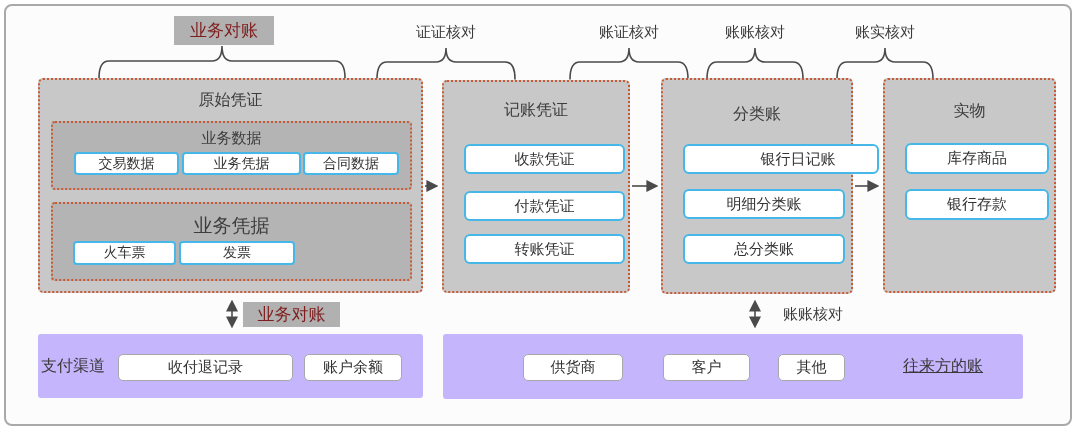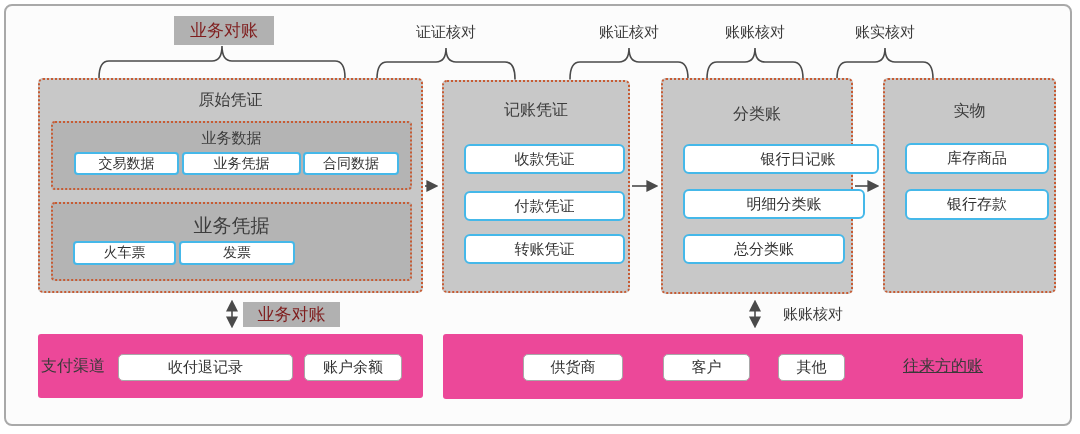--- a/index.html
+++ b/index.html
@@ -33,21 +33,21 @@
     position:absolute;left:0;right:0;text-align:center;
     font-size:16px;color:#3d3d3d;white-space:nowrap;
   }
   .pill{
     position:absolute;background:#ffffff;border:2px solid #45b8e9;border-radius:6px;
     display:flex;align-items:center;justify-content:center;
     font-size:15px;color:#333333;white-space:nowrap;
   }
   .pill.small{font-size:14px;border-radius:4px;}
   .bottom-box{
-    background:#ec4899;border-radius:3px;
+    background:#c4b5fd;border-radius:3px;
   }
   .white-box{
     position:absolute;background:#ffffff;border:1.5px solid #a8a8a8;border-radius:5px;
     display:flex;align-items:center;justify-content:center;
     font-size:15px;color:#333333;white-space:nowrap;
   }
   .side-label{
     position:absolute;display:flex;align-items:center;justify-content:center;
     font-size:16px;color:#3a3a3a;white-space:nowrap;
   }
@@ -106,21 +106,21 @@
   <div class="abs box" style="left:442px;top:80px;width:188px;height:213px;">
     <div class="box-title" style="top:18px;">记账凭证</div>
     <div class="pill" style="left:20px;top:62px;width:157px;height:26px;">收款凭证</div>
     <div class="pill" style="left:20px;top:109px;width:157px;height:26px;">付款凭证</div>
     <div class="pill" style="left:20px;top:152px;width:157px;height:26px;">转账凭证</div>
   </div>
 
   <div class="abs box" style="left:661px;top:78px;width:192px;height:216px;">
     <div class="box-title" style="top:24px;">分类账</div>
     <div class="pill" style="left:20px;top:64px;width:158px;height:26px;padding-left:34px;">银行日记账</div>
-    <div class="pill" style="left:20px;top:109px;width:158px;height:26px;padding-left:20px;">明细分类账</div>
+    <div class="pill" style="left:20px;top:109px;width:158px;height:26px;">明细分类账</div>
     <div class="pill" style="left:20px;top:154px;width:158px;height:26px;">总分类账</div>
   </div>
 
   <div class="abs box" style="left:883px;top:78px;width:173px;height:215px;">
     <div class="box-title" style="top:21px;">实物</div>
     <div class="pill" style="left:20px;top:63px;width:140px;height:27px;">库存商品</div>
     <div class="pill" style="left:20px;top:109px;width:140px;height:27px;">银行存款</div>
   </div>
 
   <div class="abs tag" style="left:243px;top:302px;width:97px;height:25px;">业务对账</div>

